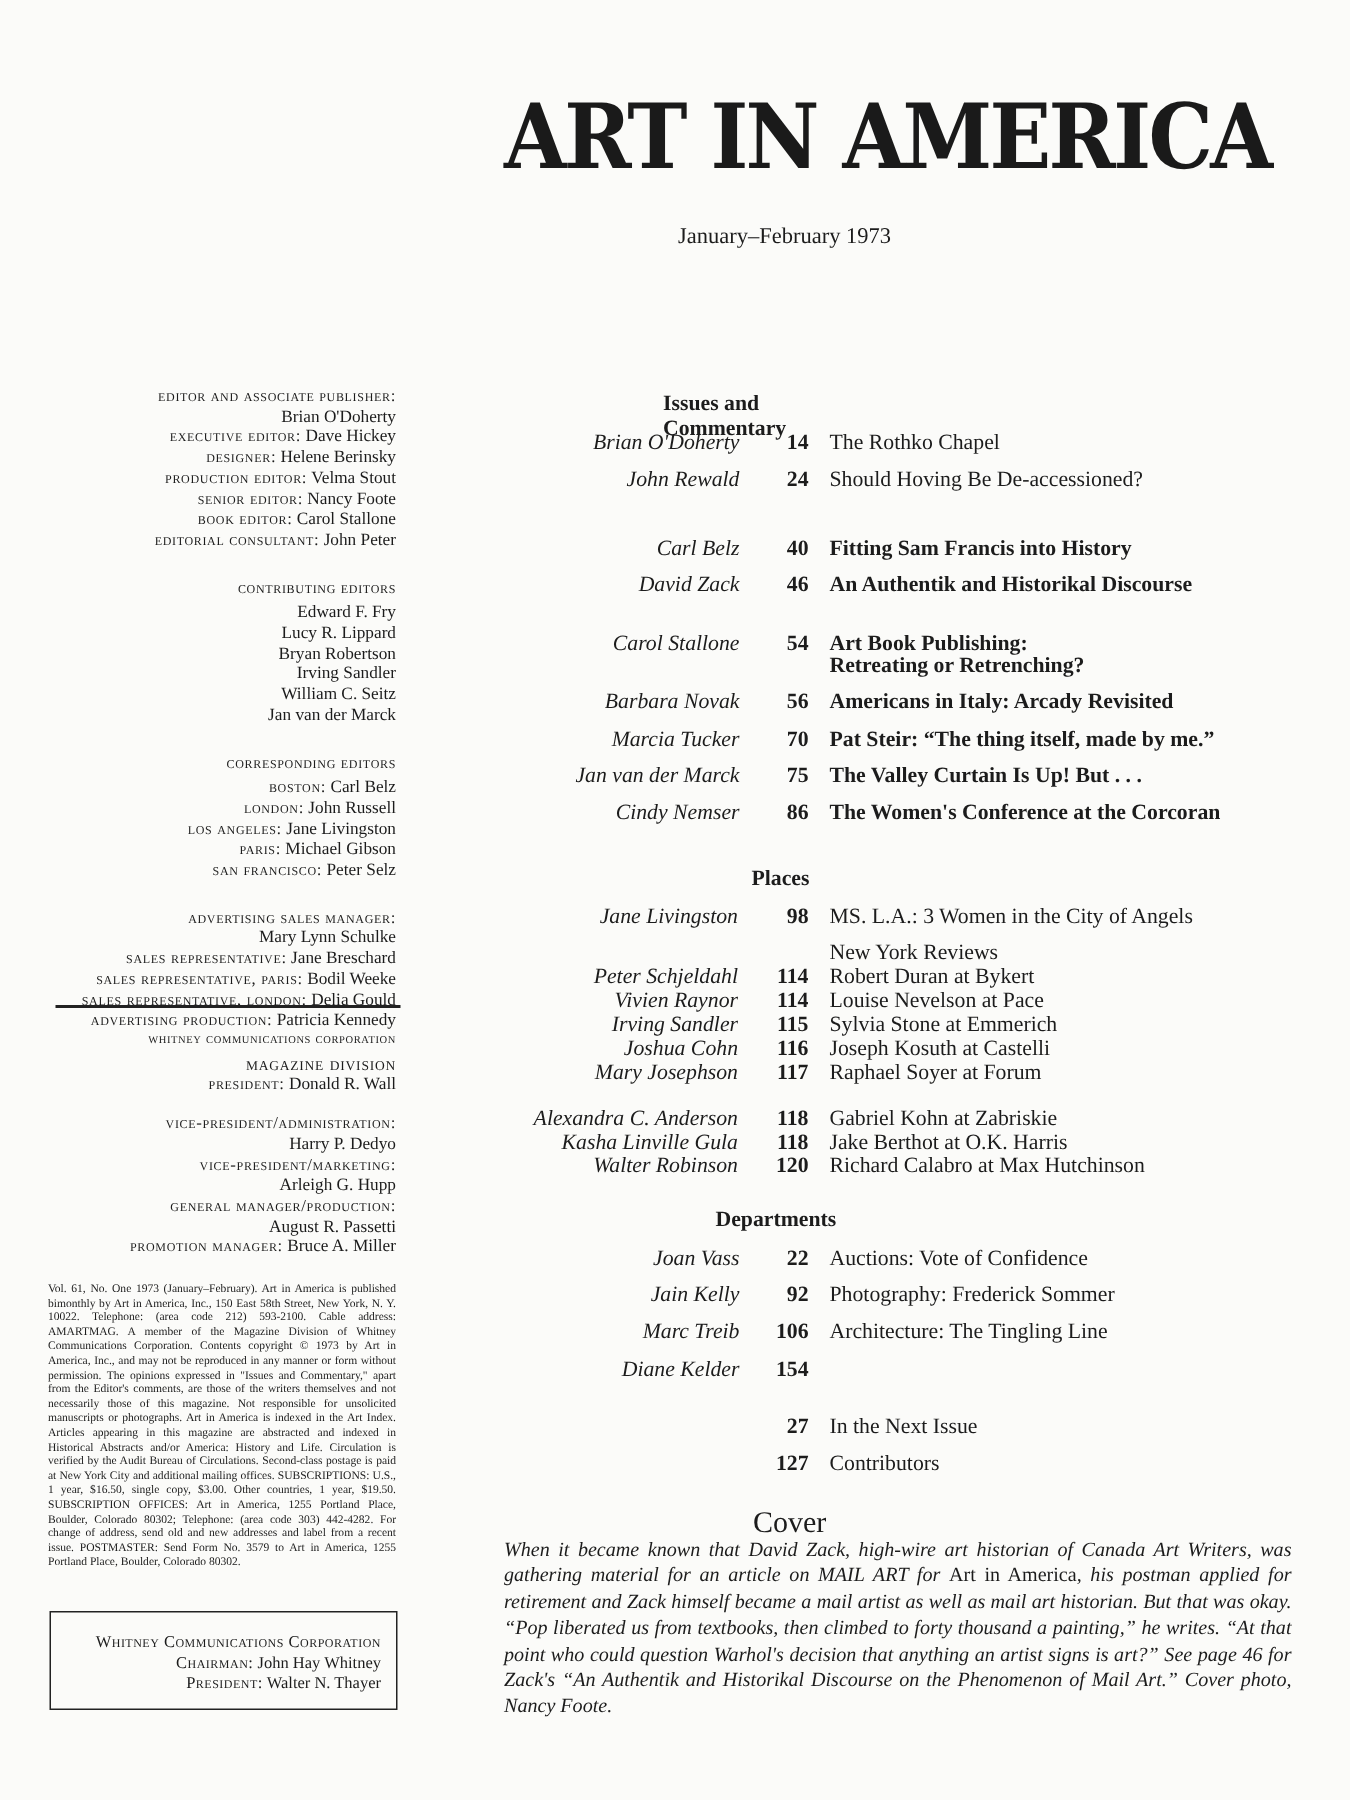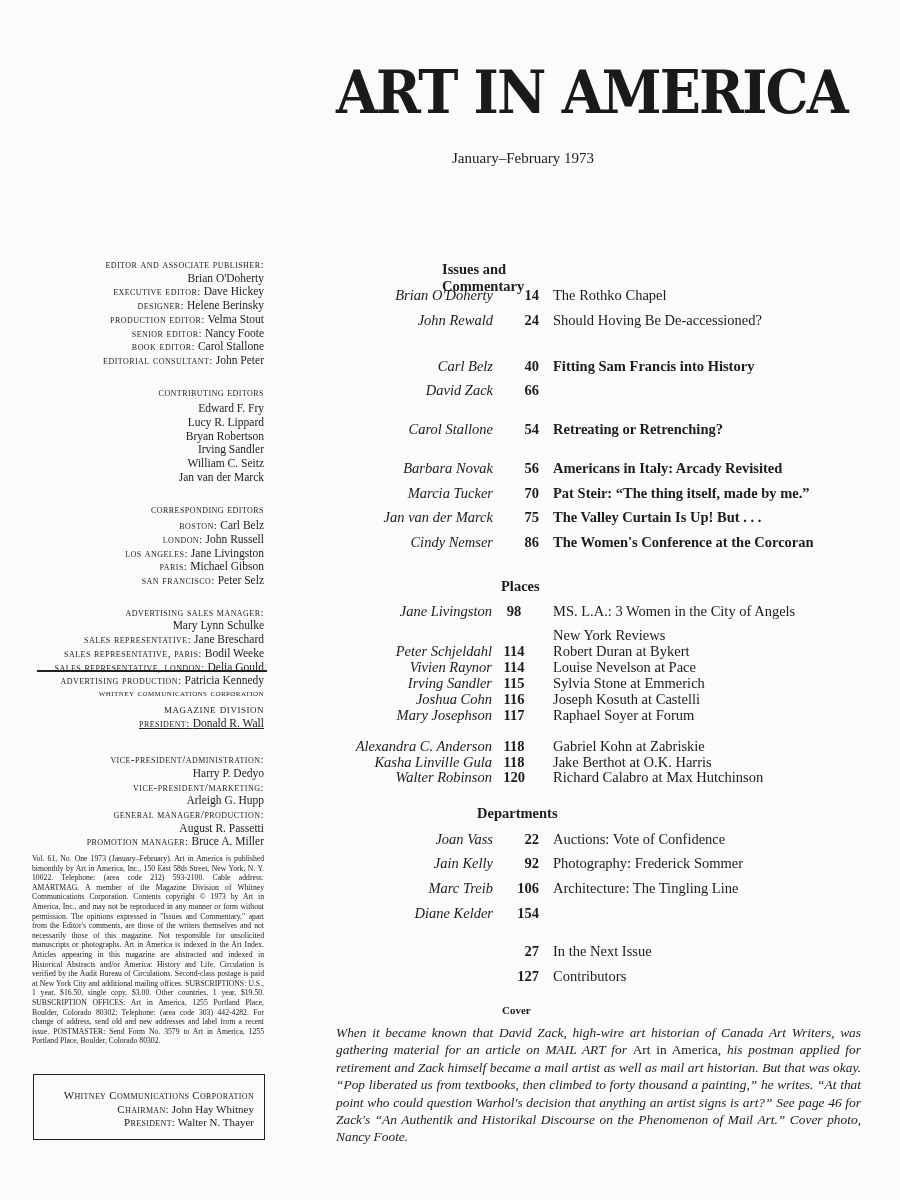--- a/index.html
+++ b/index.html
@@ -45,24 +45,24 @@
     
     #toc { position: absolute; left: 0; top: 0; }
     .sec-head { position: absolute; font-weight: bold; font-size: 14.5px; }
     .row { position: absolute; left: 300px; width: 560px; font-size: 14.5px; line-height: 15px; }
     .row .author { position: absolute; right: 367px; font-style: italic; white-space: nowrap; text-align: right; }
     .row .page { position: absolute; left: 203px; width: 36px; text-align: right; font-weight: bold; }
     .row .title { position: absolute; left: 253px; width: 320px; white-space: nowrap; }
     .row .title.b { font-weight: bold; }
 
     .places .row .author { right: 368px; }
-    .places .row .page { left: 189px; width: 50px; text-align: center; }
+    .places .row .page { left: 189px; width: 50px; }
     .places .row .title { left: 253px; }
 
-    #cover-head { position: absolute; left: 502px; top: 1004px; font-weight: bold; font-size: 11px; }
+    #cover-head { position: absolute; left: 502px; top: 1004px; font-weight: normal; font-size: 20px; }
     #cover-text {
       position: absolute; left: 336px; top: 1024px; width: 525px;
       font-size: 13.4px; line-height: 17.4px; font-style: italic; text-align: justify;
     }
     #cover-text .roman { font-style: normal; }
   </style>
 </head>
 <body>
 
 <div id="masthead">ART IN AMERICA</div>
@@ -105,21 +105,21 @@
       <span class="mh-line"><span class="sc">advertising production:</span> <span class="mh-name">Patricia Kennedy</span></span>
     </div>
 </div>
 
 <div class="rule" style="top:670px;"></div>
 
 <div id="left2" style="position:absolute; left:40px; top:686px; width:224px; text-align:right; font-size:11.5px; line-height:13.7px;">
   <span class="mh-line sc" style="font-size:10.4px;">whitney communications corporation</span>
   <span class="mh-line sc" style="margin-top:2px;font-size:13px;">magazine division</span>
   <div id="grp-corp" style="margin-top: 2px;">
-      <span class="mh-line" style="margin-bottom: 22px; text-decoration: underline;"><span class="sc">president:</span> <span class="mh-name">Donald R. Wall</span></span>
+      <span class="mh-line" style="margin-bottom: 12px;"><span class="sc">president:</span> <span class="mh-name">Donald R. Wall</span></span>
       <span class="mh-line sc">vice-president/administration:</span>
       <span class="mh-line mh-name">Harry P. Dedyo</span>
       <span class="mh-line sc">vice-president/marketing:</span>
       <span class="mh-line mh-name">Arleigh G. Hupp</span>
       <span class="mh-line sc">general manager/production:</span>
       <span class="mh-line mh-name">August R. Passetti</span>
       <span class="mh-line"><span class="sc">promotion manager:</span> <span class="mh-name">Bruce A. Miller</span></span>
     </div>
 </div>
 
@@ -160,28 +160,30 @@
   <div id="features-rows">
       <div class="row" style="top: 359px;">
         <span class="author">Carl Belz</span>
         <span class="page">40</span>
         <span class="title b">
           <div>Fitting Sam Francis into History</div>
         </span>
       </div>
       <div class="row" style="top: 383px;">
         <span class="author">David Zack</span>
-        <span class="page">66</span>
-        <span class="title b">
+        <span class="page">46</span>
+        <span class="title b">
+          <div>An Authentik and Historikal Discourse</div>
         </span>
       </div>
       <div class="row" style="top: 422px;">
         <span class="author">Carol Stallone</span>
         <span class="page">54</span>
         <span class="title b">
+          <div>Art Book Publishing:</div>
           <div>Retreating or Retrenching?</div>
         </span>
       </div>
       <div class="row" style="top: 461px;">
         <span class="author">Barbara Novak</span>
         <span class="page">56</span>
         <span class="title b">
           <div>Americans in Italy: Arcady Revisited</div>
         </span>
       </div>

